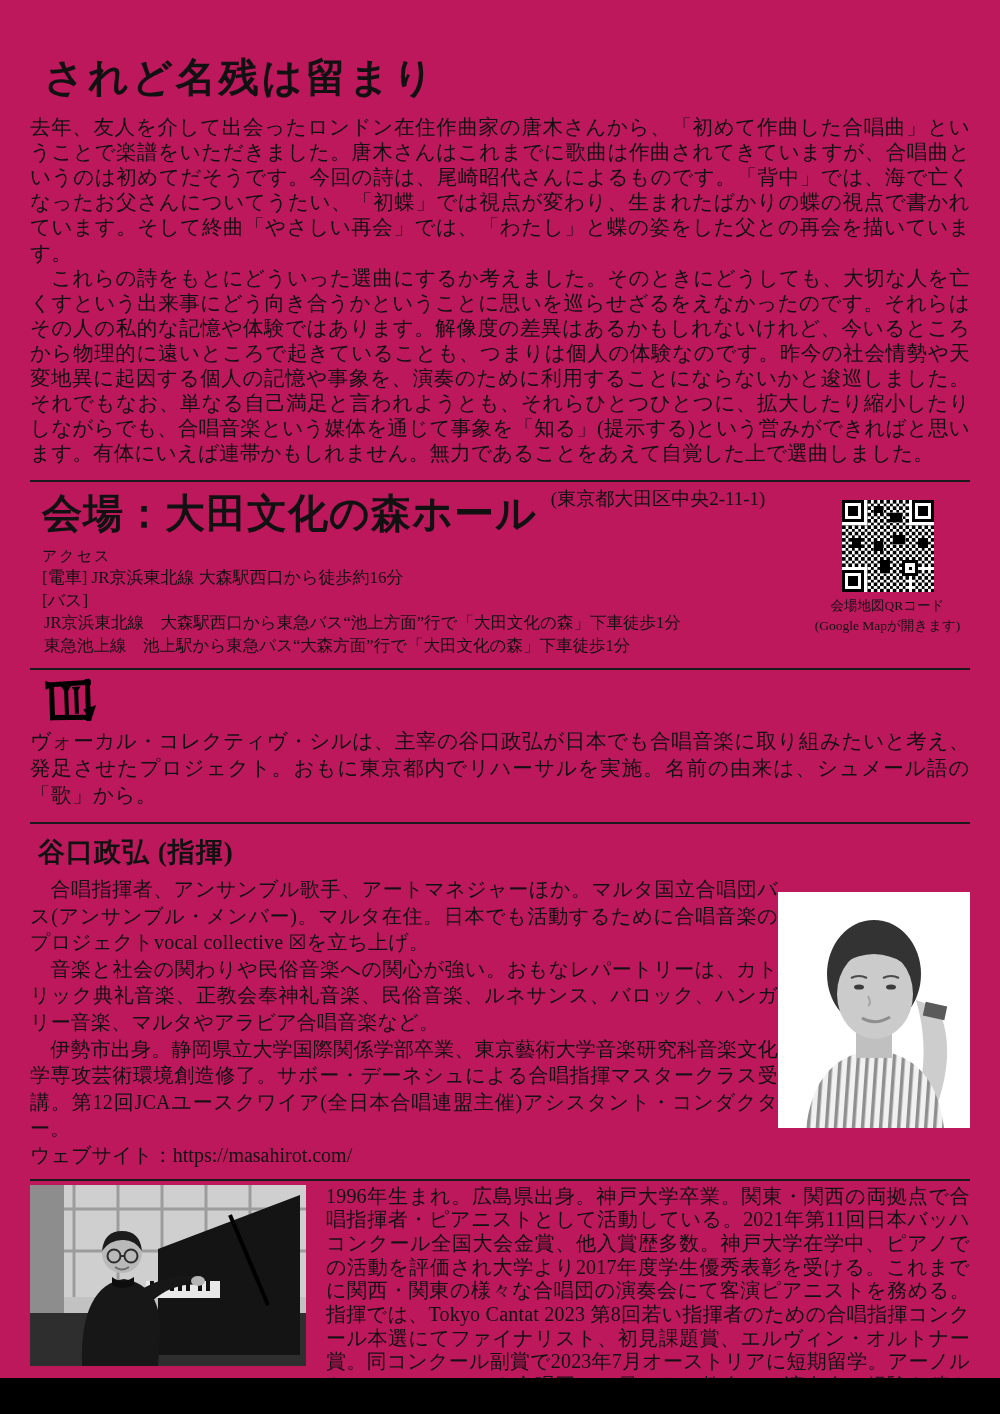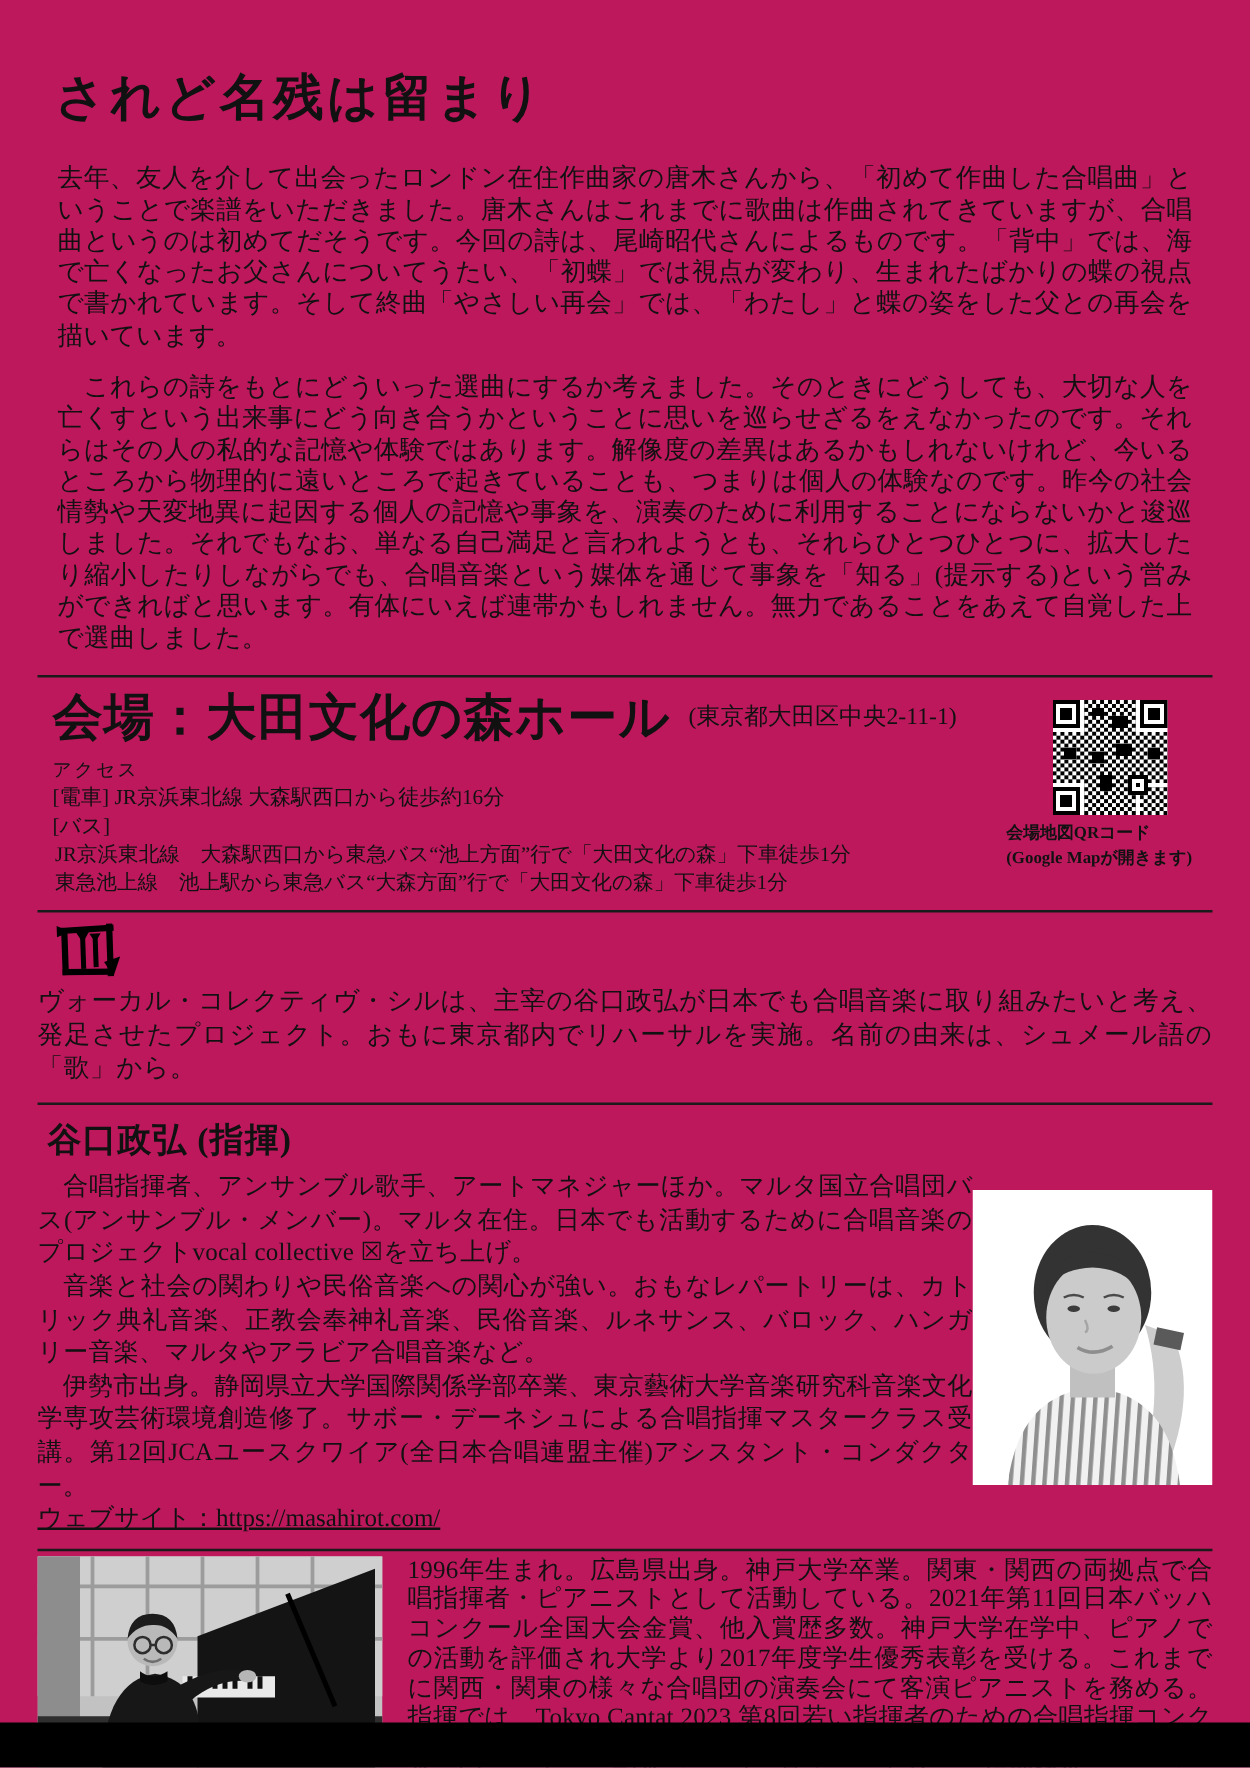--- a/index.html
+++ b/index.html
@@ -16,63 +16,63 @@
 
   
   .essay-title{
     margin:0;
     padding:50px 0 10px 14px;
     font-size:40px;
     font-weight:bold;
     letter-spacing:3px;
   }
   .essay p{
-    margin:16px;
+    margin:0;
     font-size:20.5px;
     line-height:1.225;
     text-align:justify;
     letter-spacing:0.2px;
   }
 
   
   .rule{border:none;border-top:2px solid #1a1a1a;margin:0;}
   .rule.r1{margin-top:13px;}
   .rule.r2{margin-top:10px;}
   .rule.r3{margin-top:13px;}
   .rule.r4{margin-top:10px;}
 
   
   .venue{display:flex;margin-top:4px;}
   .venue-main{flex:1;}
-  .venue-head{display:flex;align-items:center;}
+  .venue-head{display:flex;align-items:flex-start;}
   .venue-heading{margin:0;padding-left:12px;font-size:40px;font-weight:bold;letter-spacing:1px;}
   .venue-address{font-size:19px;margin-left:14px;white-space:nowrap;}
   .access-label{font-size:15px;margin-top:6px;padding-left:12px;letter-spacing:2px;}
   .access-line{font-size:17px;line-height:1.38;padding-left:12px;}
   .access-line.bus{font-size:16.5px;padding-left:14px;}
-  .qr-block{width:165px;padding-top:14px;font-weight:bold;}
+  .qr-block{width:165px;text-align:center;padding-top:14px;}
   .qr-block svg{display:block;margin:0 auto;}
   .qr-caption{font-size:13.5px;line-height:1.5;margin-top:4px;white-space:nowrap;}
 
   
   .collective{margin-top:4px;}
   .collective-head{display:flex;align-items:center;margin:2px 0 4px 0;}
   .collective-heading{font-size:43px;font-weight:bold;letter-spacing:1px;}
   .collective-logo{margin-left:14px;margin-top:4px;}
   .collective p{
     margin:2px 0 0 0;
     font-size:20.5px;line-height:1.32;text-align:justify;letter-spacing:0.5px;
   }
 
   
   .person-heading{margin:10px 0 6px 8px;font-size:27px;font-weight:bold;letter-spacing:1px;}
   .conductor-cols{display:flex;}
   .conductor-bio{width:760px;}
   .conductor-bio p{margin:0;font-size:20px;line-height:1.33;text-align:justify;letter-spacing:0.2px;font-family:Liberation Serif, serif;}
-  .website-line{font-size:20px;line-height:1.33;text-decoration:underline;}
+  .website-line{font-size:20px;line-height:1.33;}
   .website-line a{color:#111;text-decoration:none;}
   .conductor-photo{flex:1;display:flex;justify-content:flex-end;align-items:flex-start;padding-top:16px;}
 
   .pianist-cols{display:flex;margin-top:4px;}
   .pianist-photo{width:276px;margin-right:20px;}
   .pianist-bio{flex:1;}
   .pianist-bio p{margin:0;font-size:20px;line-height:1.185;text-align:justify;letter-spacing:0.2px;}
 
   .bottom-bar{
     position:absolute;left:0;bottom:0;width:100%;height:36px;background:#000;

